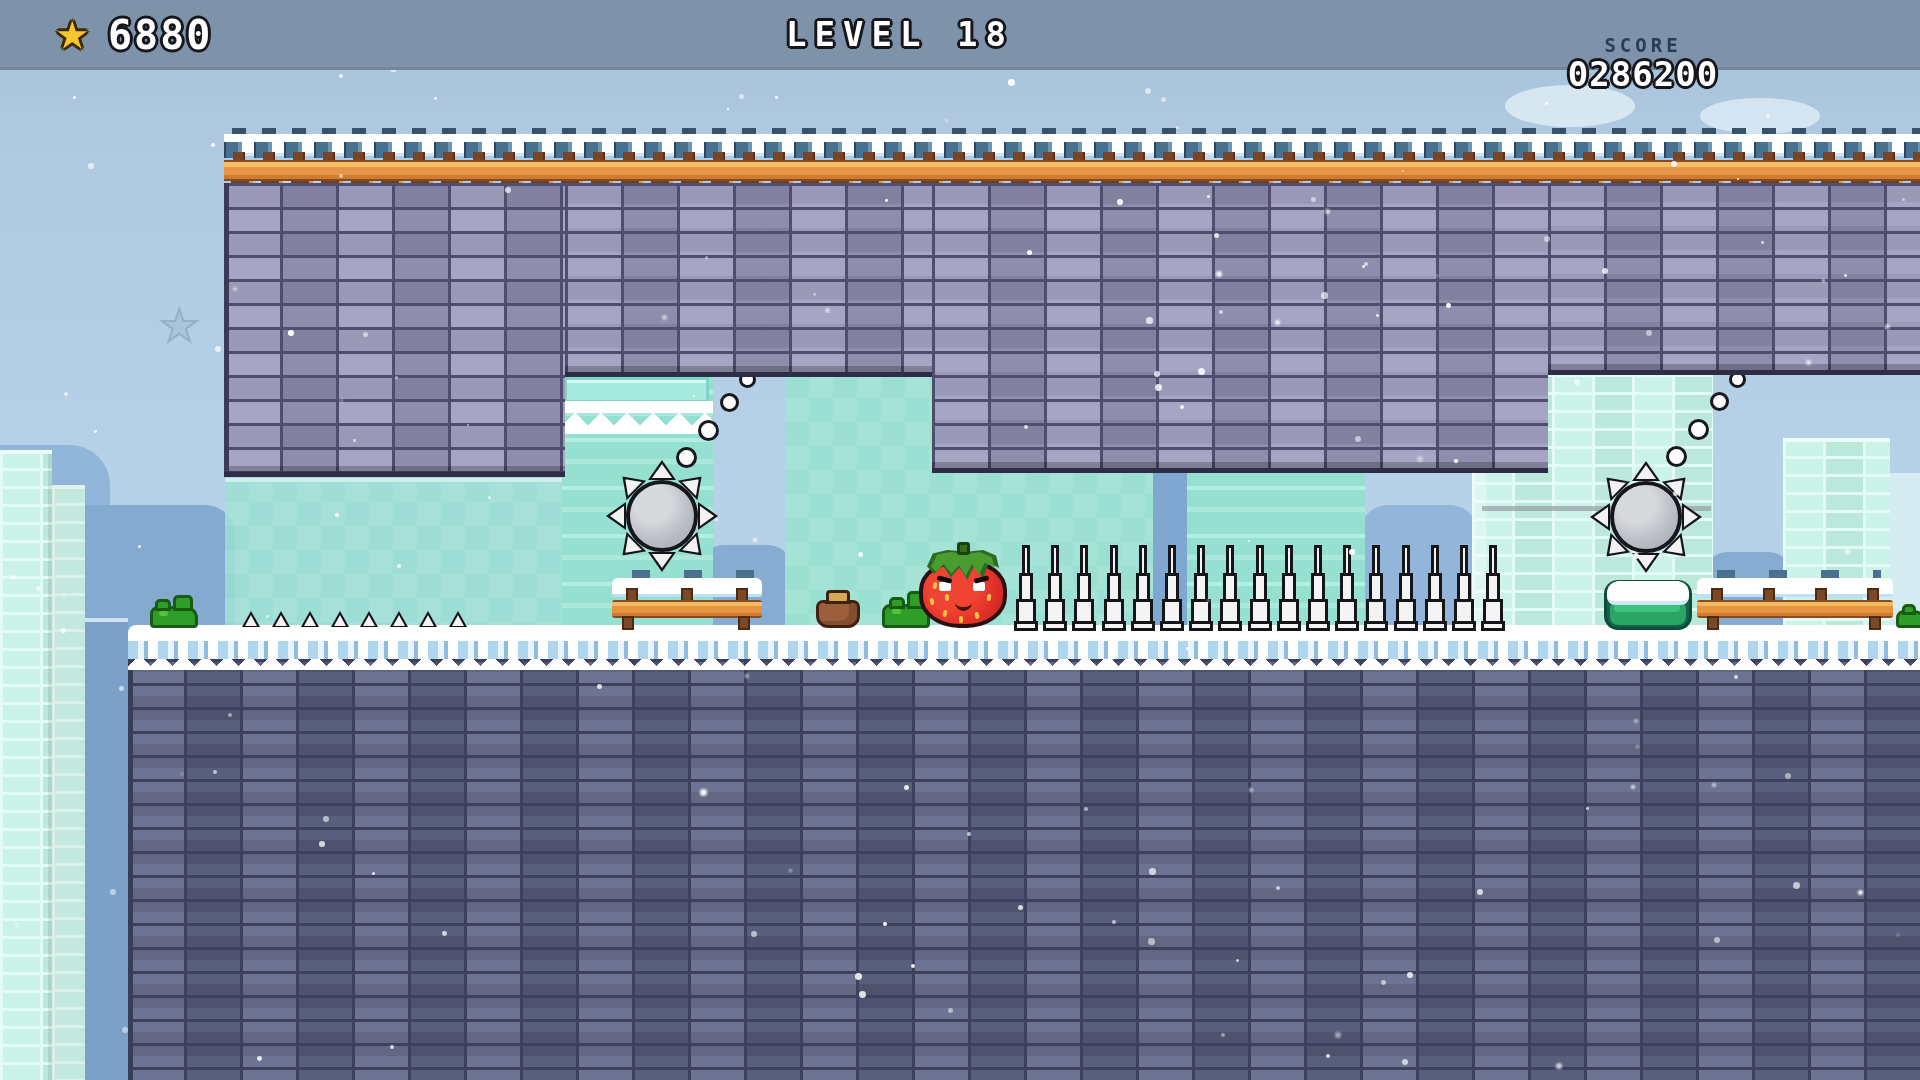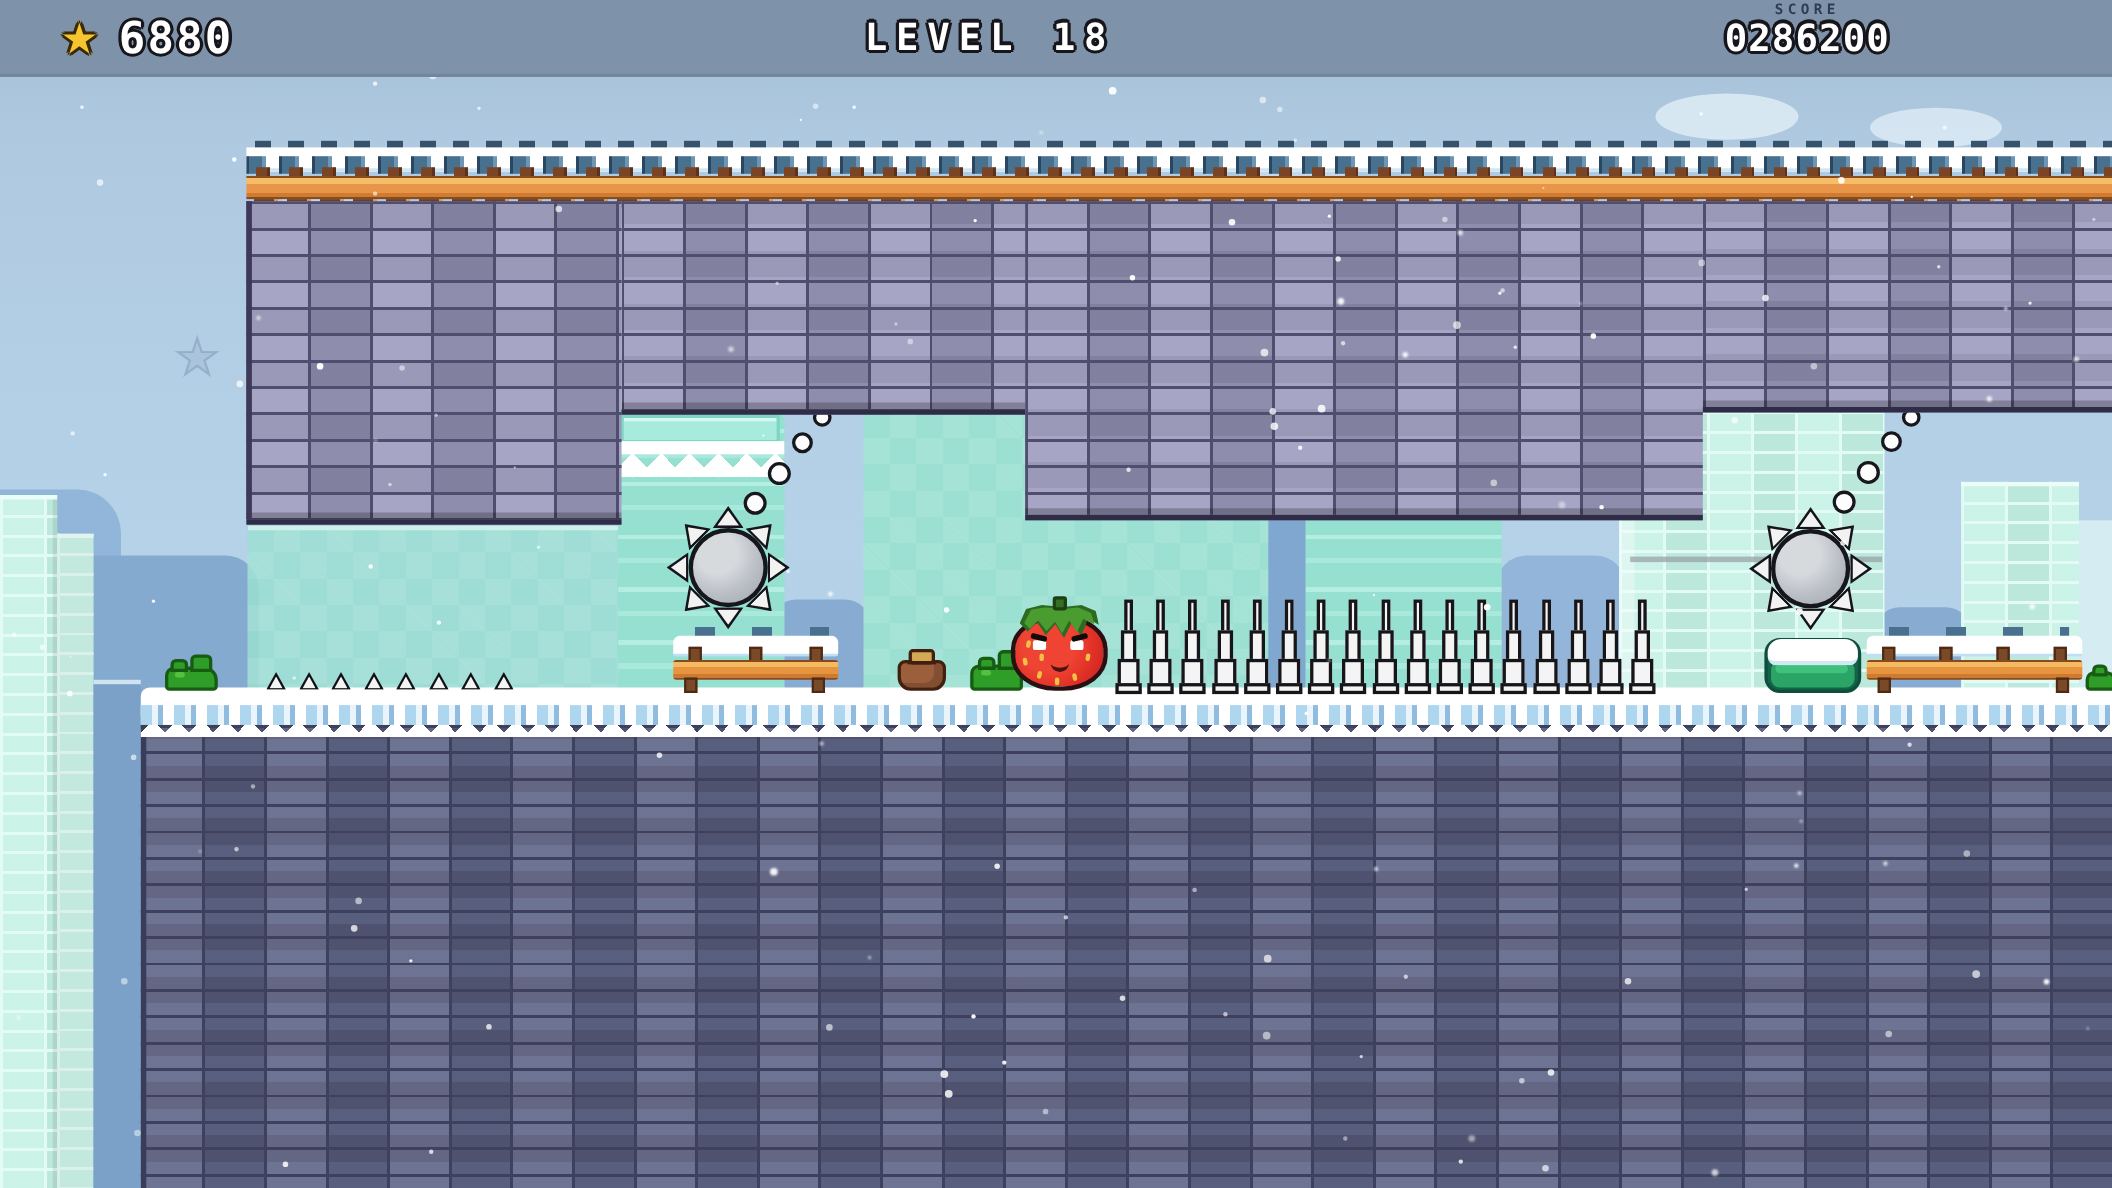--- a/index.html
+++ b/index.html
@@ -122,21 +122,21 @@
 
   
   .hud{left:0;top:0;width:1920px;height:70px;background:#7e93a9;border-bottom:3px solid #73879c;}
   .hud-outline{color:#fff;font-weight:bold;
     text-shadow:3px 0 #16161c,-3px 0 #16161c,0 3px #16161c,0 -3px #16161c,2px 2px #16161c,-2px -2px #16161c,2px -2px #16161c,-2px 2px #16161c;}
   .hud-star{left:56px;top:2px;font-size:54px;line-height:58px;color:#f6c52f;
     text-shadow:3px 0 #3a2a05,-3px 0 #3a2a05,0 3px #3a2a05,0 -3px #3a2a05,2px 2px #3a2a05,-2px -2px #3a2a05,2px -2px #3a2a05,-2px 2px #3a2a05;}
   .hud-count{left:108px;top:12px;font-size:40px;letter-spacing:2px;}
   .hud-level{left:900px;top:14px;transform:translateX(-50%);font-size:34px;letter-spacing:8px;white-space:nowrap;}
   .hud-score{left:1548px;top:2px;width:190px;text-align:center;}
-  .hud-score-label{font-size:13px;font-weight:bold;letter-spacing:4px;color:#2b3c55;}
+  .hud-score-label{font-size:19px;font-weight:bold;letter-spacing:4px;color:#2b3c55;margin-top:32px;}
   .hud-score-value{font-size:34px;letter-spacing:1px;margin-top:-2px;}
 </style>
 </head>
 <body>
 
 <div class="stage">
 
   <div class="abs sky"></div>
   <div class="abs" id="clouds">
       <div class="abs cloud" style="left:1505px;top:85px;width:130px;height:42px;opacity:0.75;"></div>

